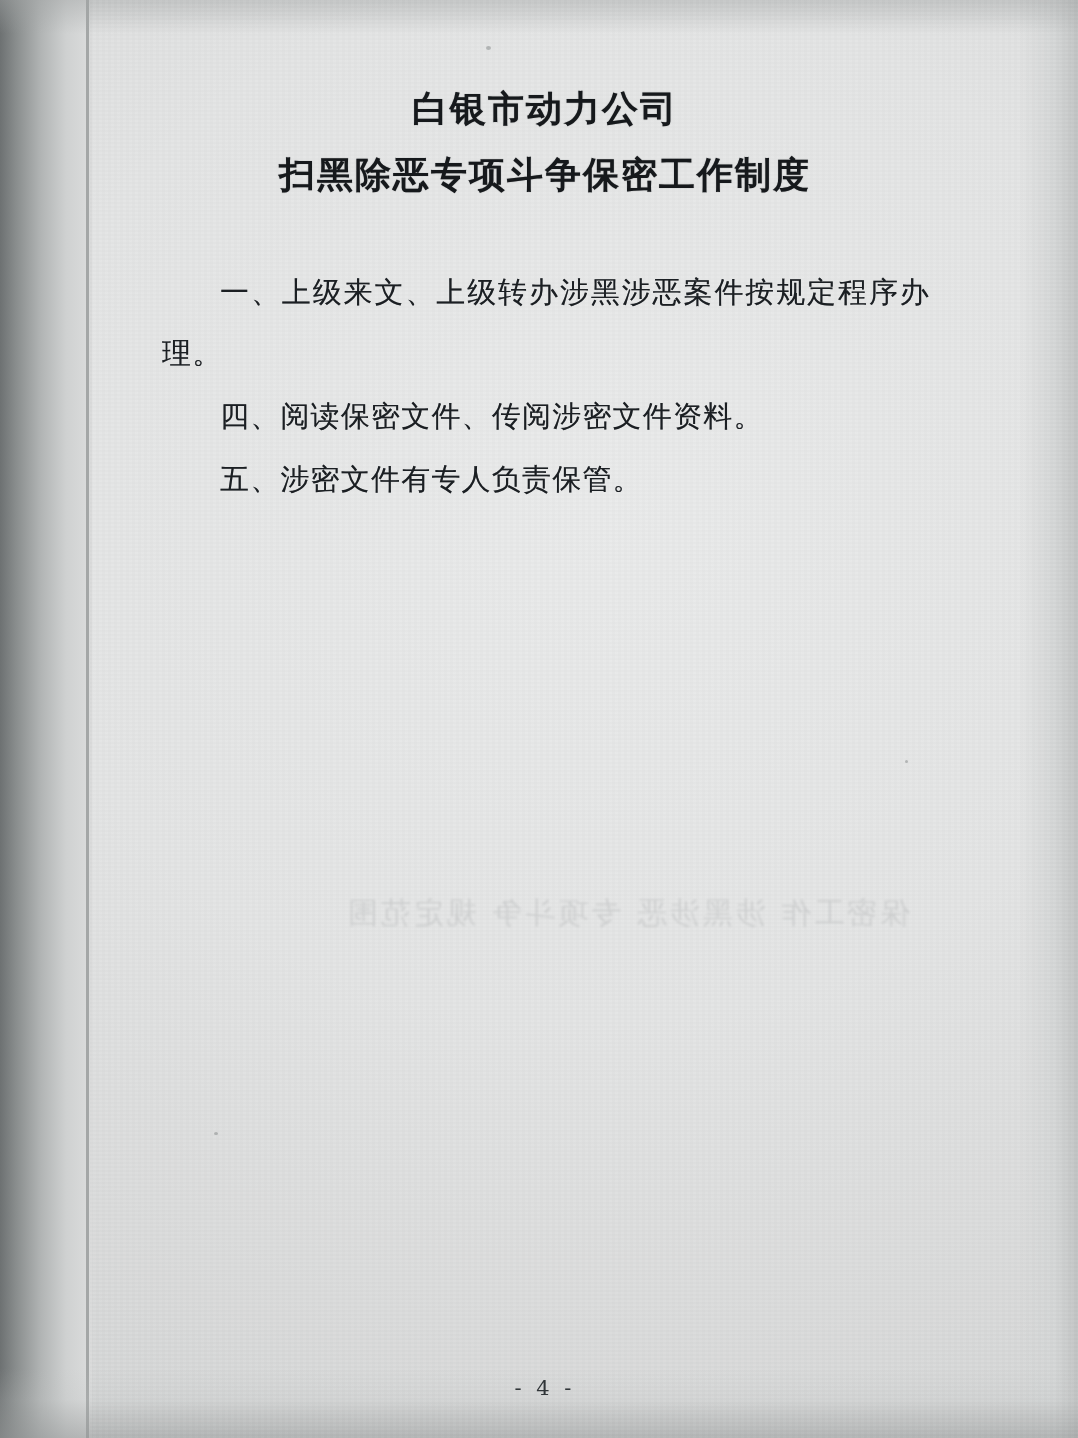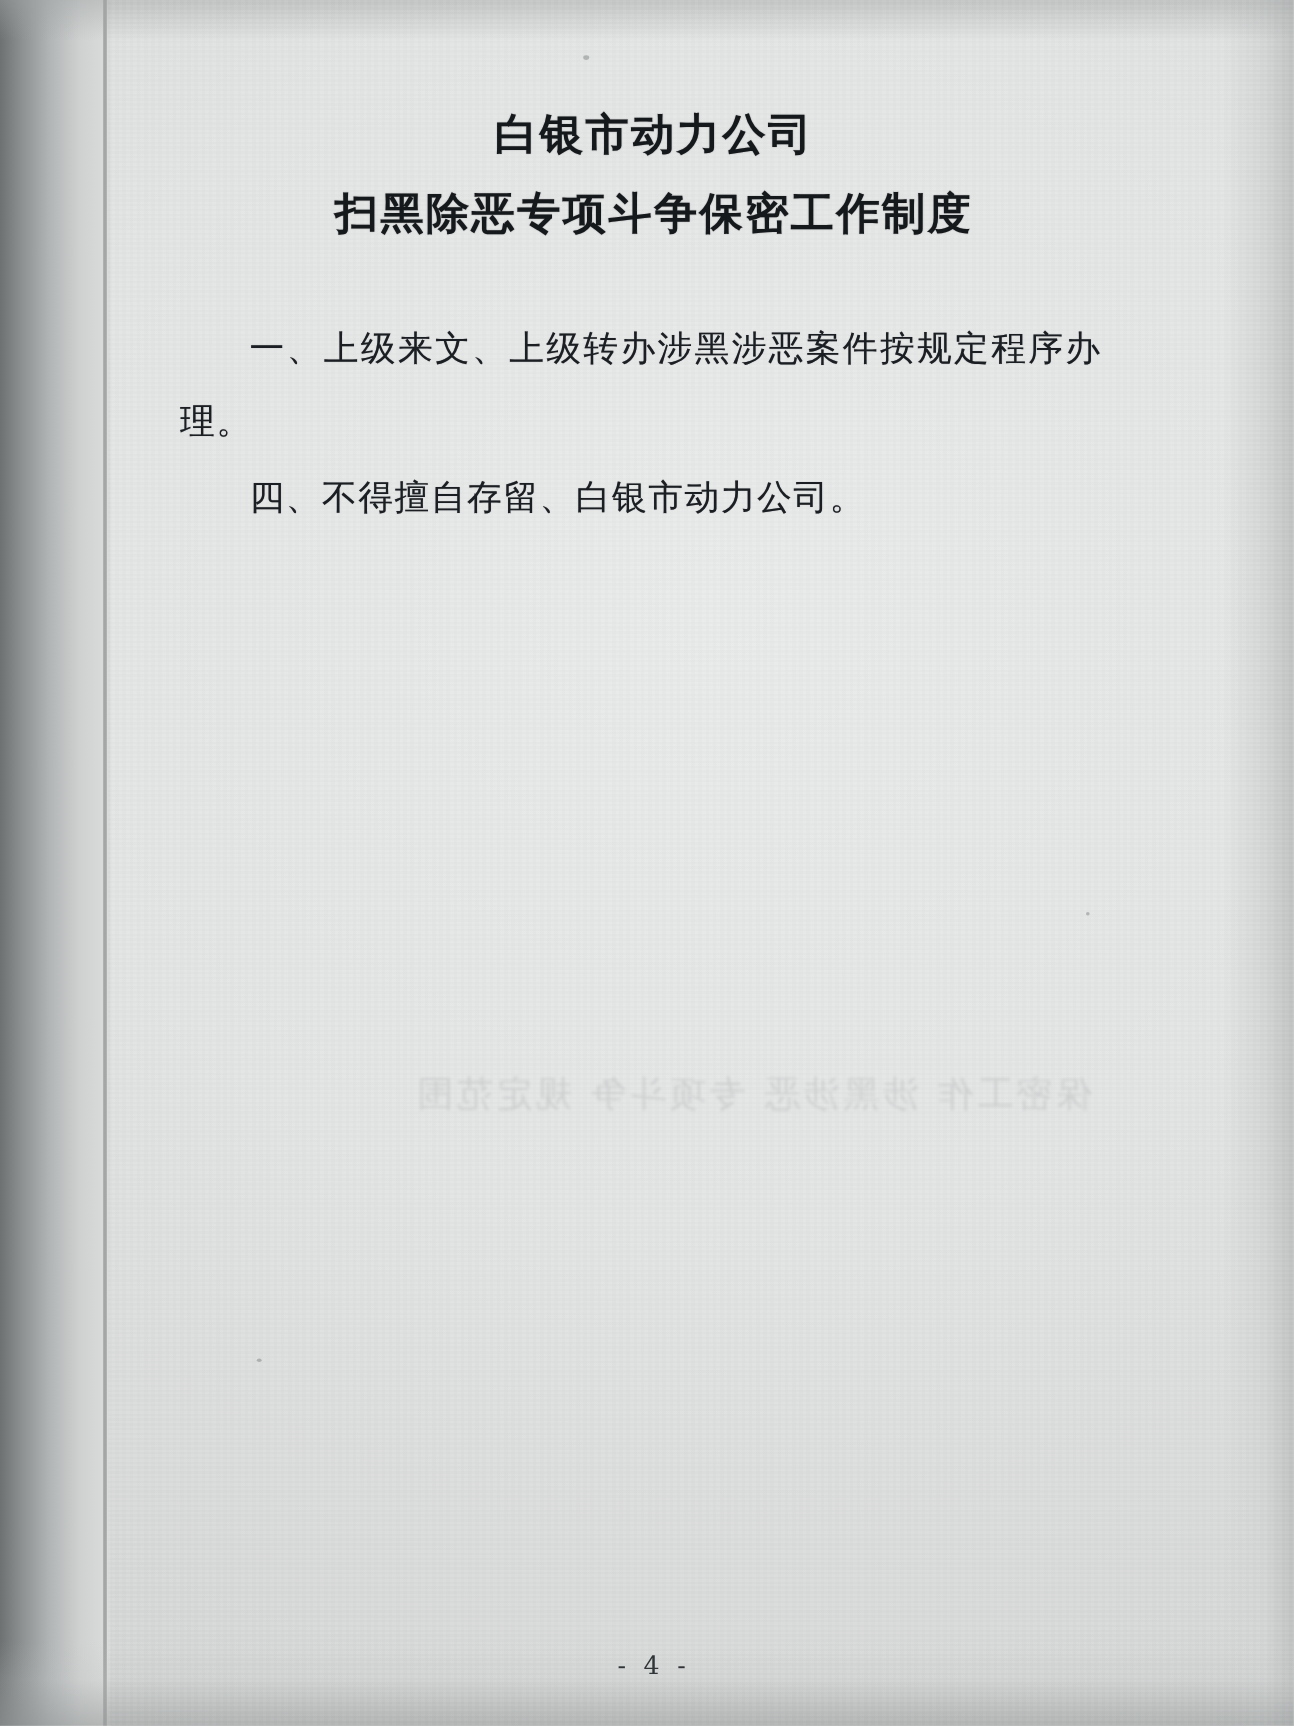--- a/index.html
+++ b/index.html
@@ -105,50 +105,50 @@
   #doc-content {
     position: absolute;
     left: 150px;
     top: 0;
     width: 790px;
     height: 1438px;
   }
 
   .doc-title {
     text-align: center;
-    font-family: Liberation Sans, sans-serif;
+    font-family: Liberation Mono, monospace;
     font-weight: bold;
     color: #16191c;
     letter-spacing: 2px;
     text-shadow: 0 0 1px rgba(20,22,25,0.45);
   }
   #title-line-1 {
     margin-top: 86px;
     font-size: 36px;
     line-height: 52px;
   }
   #title-line-2 {
     margin-top: 14px;
     font-size: 36px;
     line-height: 52px;
   }
 
   #body-text {
     margin-top: 58px;
   }
   .doc-paragraph {
-    font-family: Liberation Mono, monospace;
+    font-family: Liberation Sans, sans-serif;
     font-size: 29px;
     line-height: 61px;
     color: #1b1f23;
     text-align: justify;
     text-justify: inter-ideograph;
     text-indent: 58px;
     letter-spacing: 1.2px;
-    margin: 0 0 2px 0;
+    margin: 0 0 2px 12px;
     width: 768px;
     text-shadow: 0 0 0.6px rgba(25,28,32,0.5);
   }
 
   #page-number {
     position: absolute;
     left: 0;
     top: 1376px;
     width: 790px;
     text-align: center;
@@ -183,19 +183,20 @@
   <div class="speck" style="left:214px; top:1132px; width:4px; height:3px;"></div>
   <div class="speck" style="left:905px; top:760px; width:3px; height:3px;"></div>
 
   <div id="doc-content">
 
     <div class="doc-title" id="title-line-1">白银市动力公司</div>
     <div class="doc-title" id="title-line-2">扫黑除恶专项斗争保密工作制度</div>
 
     <div id="body-text">
       <p class="doc-paragraph">一、上级来文、上级转办涉黑涉恶案件按规定程序办理。</p>
-      <p class="doc-paragraph">四、不得擅自存留、白银市动力公司。</p>
+      <p class="doc-paragraph">四、阅读保密文件、传阅涉密文件资料。</p>
+      <p class="doc-paragraph">五、涉密文件有专人负责保管。</p>
     </div>
 
     <div id="page-number">- 4 -</div>
 
   </div>
 </div>
 
 </body></html>

